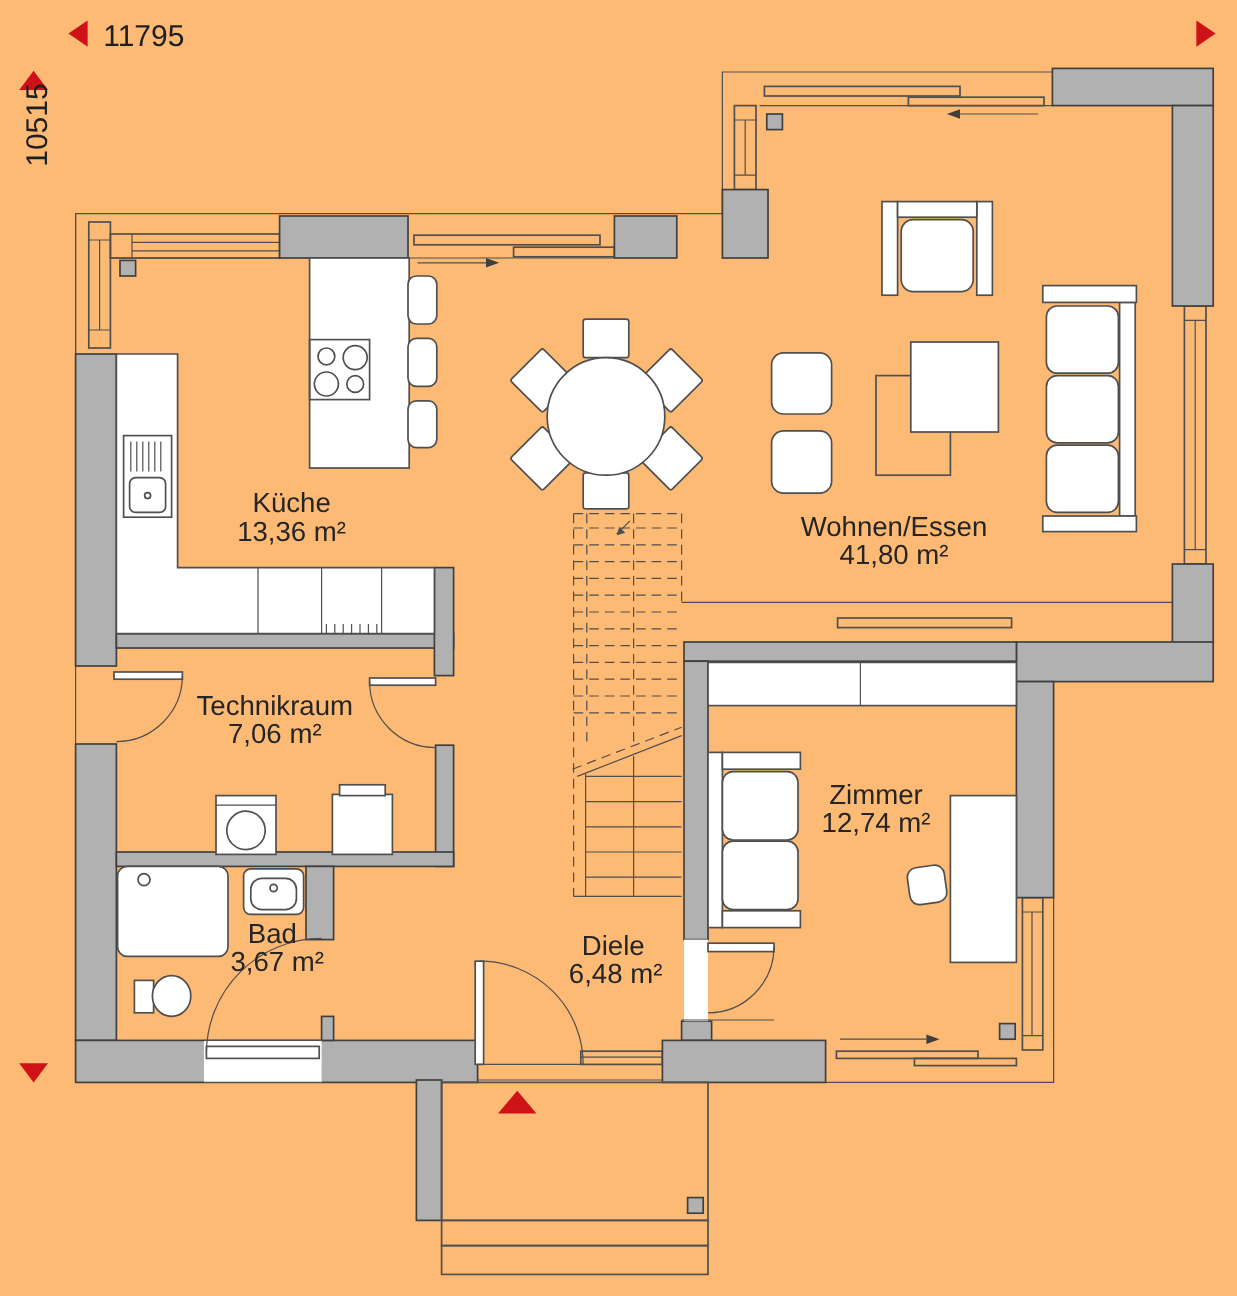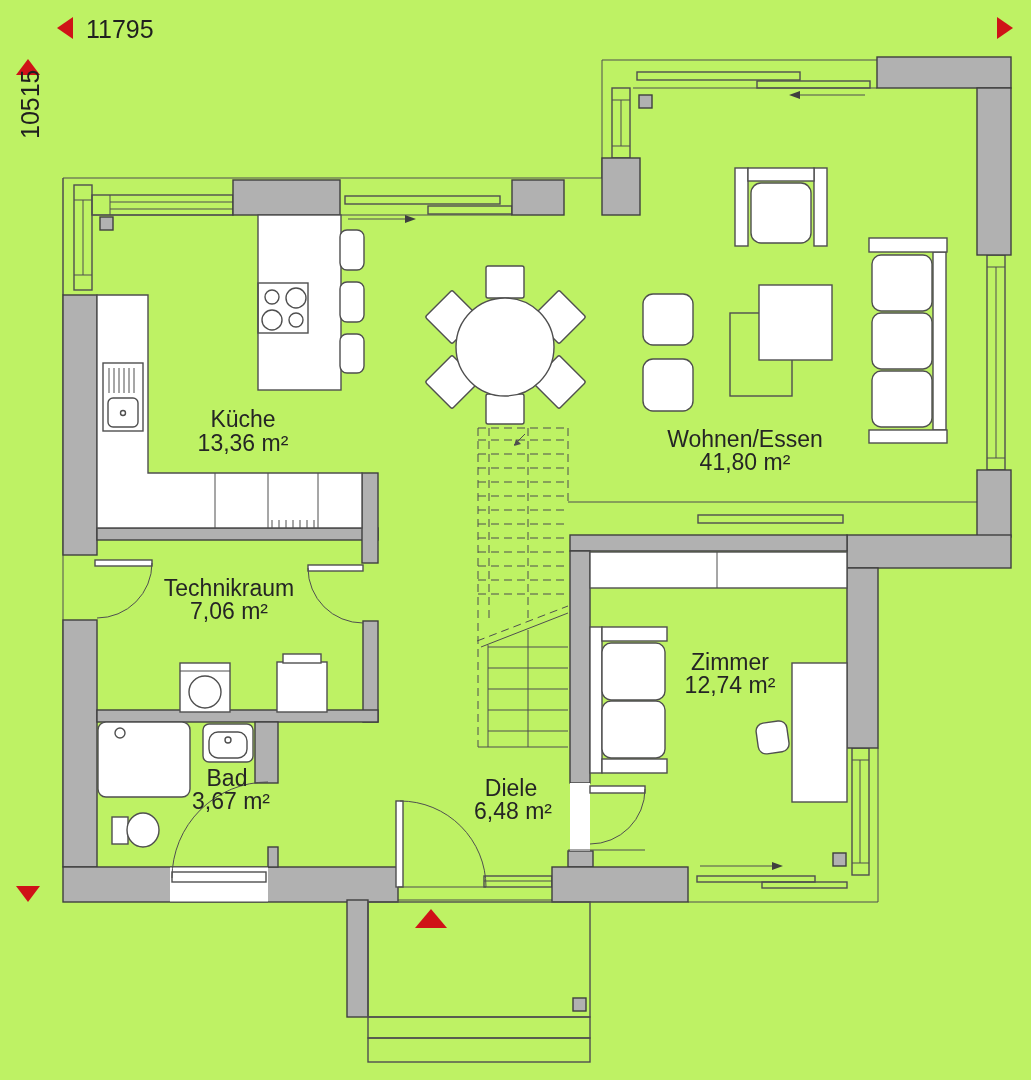--- a/index.html
+++ b/index.html
@@ -1,16 +1,16 @@
 <!DOCTYPE html>
 <html><head>
 <meta charset="utf-8">
 <style>
   html,body{margin:0;padding:0;background:#ffffff;}
-  .stage{position:relative;width:1031px;height:1080px;background:#bef264;overflow:hidden;
+  .stage{position:relative;width:1031px;height:1080px;background:#fdba74;overflow:hidden;
          font-family:"Liberation Sans",sans-serif;}
   svg{display:block}
   .wall{fill:#b1b1b1;stroke:#3f3f3f;stroke-width:1.4;}
   .lnt{fill:none;stroke:#4f4f4f;stroke-width:1;}
   .furn{fill:#ffffff;stroke:#4f4f4f;stroke-width:1.4;}
   .nofill{fill:none;stroke:#4f4f4f;stroke-width:1.4;}
   .dash{stroke-dasharray:8 5;}
   .roomlabel{fill:#252525;font-size:23px;text-anchor:middle;}
   .dimlabel{fill:#1f1f1f;font-size:25px;}
   .red{fill:#cf1217;stroke:none;}

